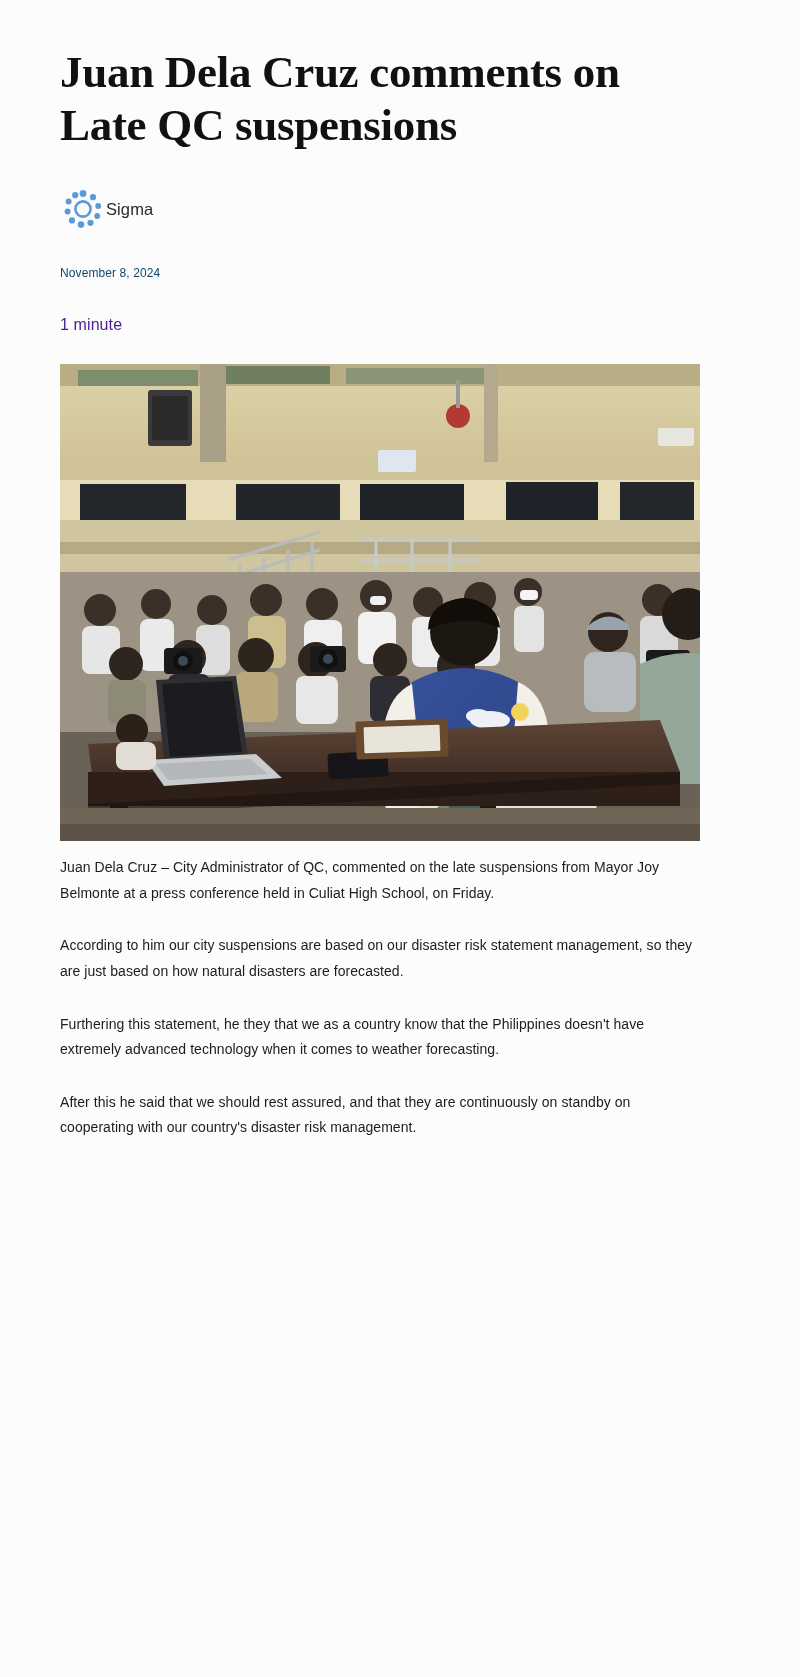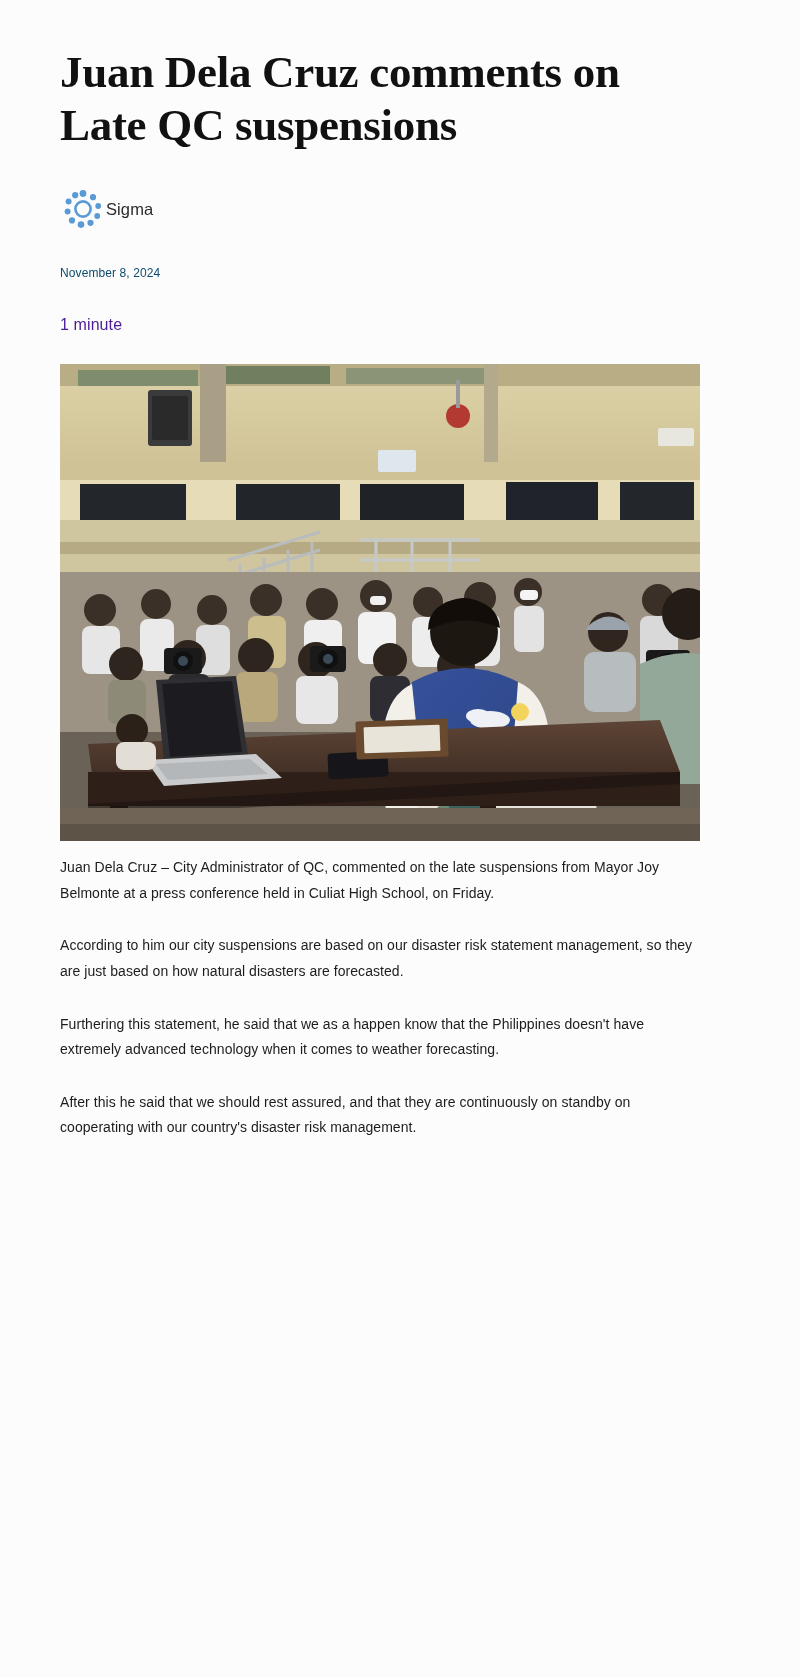--- a/index.html
+++ b/index.html
@@ -326,17 +326,17 @@
         </g>
 
         <rect x="0" y="444" width="640" height="33" fill="#6f6456"></rect>
         <rect x="0" y="460" width="640" height="17" fill="#5d5346"></rect>
       </svg>
     </div>
 
 
     <p class="body-para">Juan Dela Cruz – City Administrator of QC, commented on the late suspensions from Mayor Joy Belmonte at a press conference held in Culiat High School, on Friday.</p>
     <p class="body-para">According to him our city suspensions are based on our disaster risk statement management, so they are just based on how natural disasters are forecasted.</p>
-    <p class="body-para">Furthering this statement, he said that we as a happen know that the Philippines doesn't have extremely advanced technology when it comes to weather forecasting.</p>
+    <p class="body-para">Furthering this statement, he they that we as a country know that the Philippines doesn't have extremely advanced technology when it comes to weather forecasting.</p>
     <p class="body-para">After this he said that we should rest assured, and that they are continuously on standby on cooperating with our country's disaster risk management.</p>
 
   </div>
 </div>
 
 </body></html>

